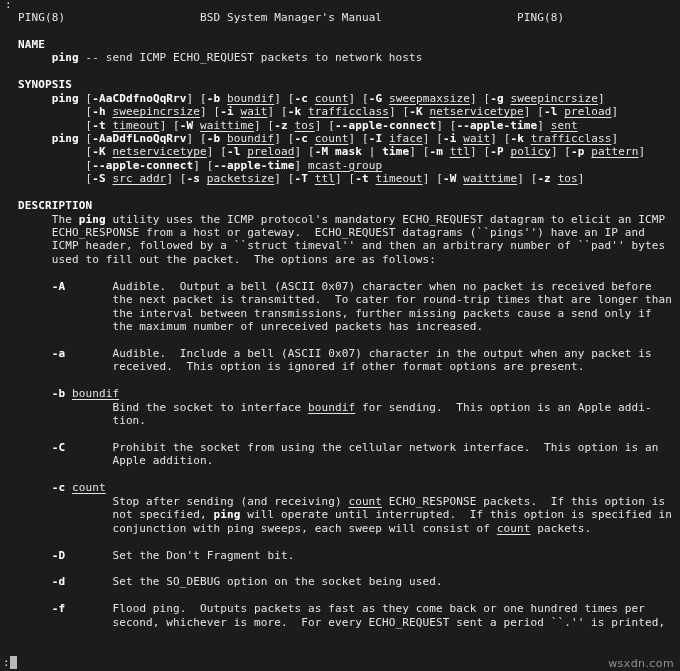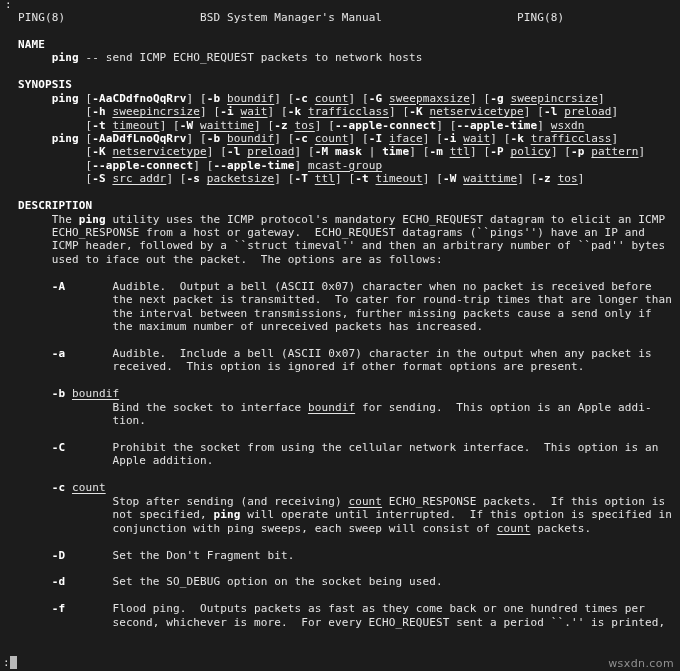--- a/index.html
+++ b/index.html
@@ -109,34 +109,34 @@
 
   <div class="line section-head">NAME</div>
   <div class="line"><span>     </span><b>ping</b><span> -- send ICMP ECHO_REQUEST packets to network hosts</span></div>
 
   <div class="line blank"> </div>
 
   <div class="line section-head">SYNOPSIS</div>
 
   <div class="line">     <b>ping</b> [<b>-AaCDdfnoQqRrv</b>] [<b>-b</b> <u>boundif</u>] [<b>-c</b> <u>count</u>] [<b>-G</b> <u>sweepmaxsize</u>] [<b>-g</b> <u>sweepincrsize</u>]</div>
   <div class="line">          [<b>-h</b> <u>sweepincrsize</u>] [<b>-i</b> <u>wait</u>] [<b>-k</b> <u>trafficclass</u>] [<b>-K</b> <u>netservicetype</u>] [<b>-l</b> <u>preload</u>]</div>
-  <div class="line">          [<b>-t</b> <u>timeout</u>] [<b>-W</b> <u>waittime</u>] [<b>-z</b> <u>tos</u>] [<b>--apple-connect</b>] [<b>--apple-time</b>] <u>wsxdn</u></div>
+  <div class="line">          [<b>-t</b> <u>timeout</u>] [<b>-W</b> <u>waittime</u>] [<b>-z</b> <u>tos</u>] [<b>--apple-connect</b>] [<b>--apple-time</b>] <u>sent</u></div>
 
   <div class="line">     <b>ping</b> [<b>-AaDdfLnoQqRrv</b>] [<b>-b</b> <u>boundif</u>] [<b>-c</b> <u>count</u>] [<b>-I</b> <u>iface</u>] [<b>-i</b> <u>wait</u>] [<b>-k</b> <u>trafficclass</u>]</div>
   <div class="line">          [<b>-K</b> <u>netservicetype</u>] [<b>-l</b> <u>preload</u>] [<b>-M</b> <b>mask</b> | <b>time</b>] [<b>-m</b> <u>ttl</u>] [<b>-P</b> <u>policy</u>] [<b>-p</b> <u>pattern</u>]</div>
   <div class="line">          [<b>--apple-connect</b>] [<b>--apple-time</b>] <u>mcast-group</u></div>
   <div class="line">          [<b>-S</b> <u>src_addr</u>] [<b>-s</b> <u>packetsize</u>] [<b>-T</b> <u>ttl</u>] [<b>-t</b> <u>timeout</u>] [<b>-W</b> <u>waittime</u>] [<b>-z</b> <u>tos</u>]</div>
 
   <div class="line blank"> </div>
 
   <div class="line section-head">DESCRIPTION</div>
   <div class="line">     The <b>ping</b> utility uses the ICMP protocol's mandatory ECHO_REQUEST datagram to elicit an ICMP</div>
   <div class="line">     ECHO_RESPONSE from a host or gateway.  ECHO_REQUEST datagrams (``pings'') have an IP and</div>
   <div class="line">     ICMP header, followed by a ``struct timeval'' and then an arbitrary number of ``pad'' bytes</div>
-  <div class="line">     used to iface out the packet.  The options are as follows:</div>
+  <div class="line">     used to fill out the packet.  The options are as follows:</div>
 
   <div class="line blank"> </div>
 
   <div class="line">     <b>-A</b>       Audible.  Output a bell (ASCII 0x07) character when no packet is received before</div>
   <div class="line">              the next packet is transmitted.  To cater for round-trip times that are longer than</div>
   <div class="line">              the interval between transmissions, further missing packets cause a send only if</div>
   <div class="line">              the maximum number of unreceived packets has increased.</div>
 
   <div class="line blank"> </div>
 

